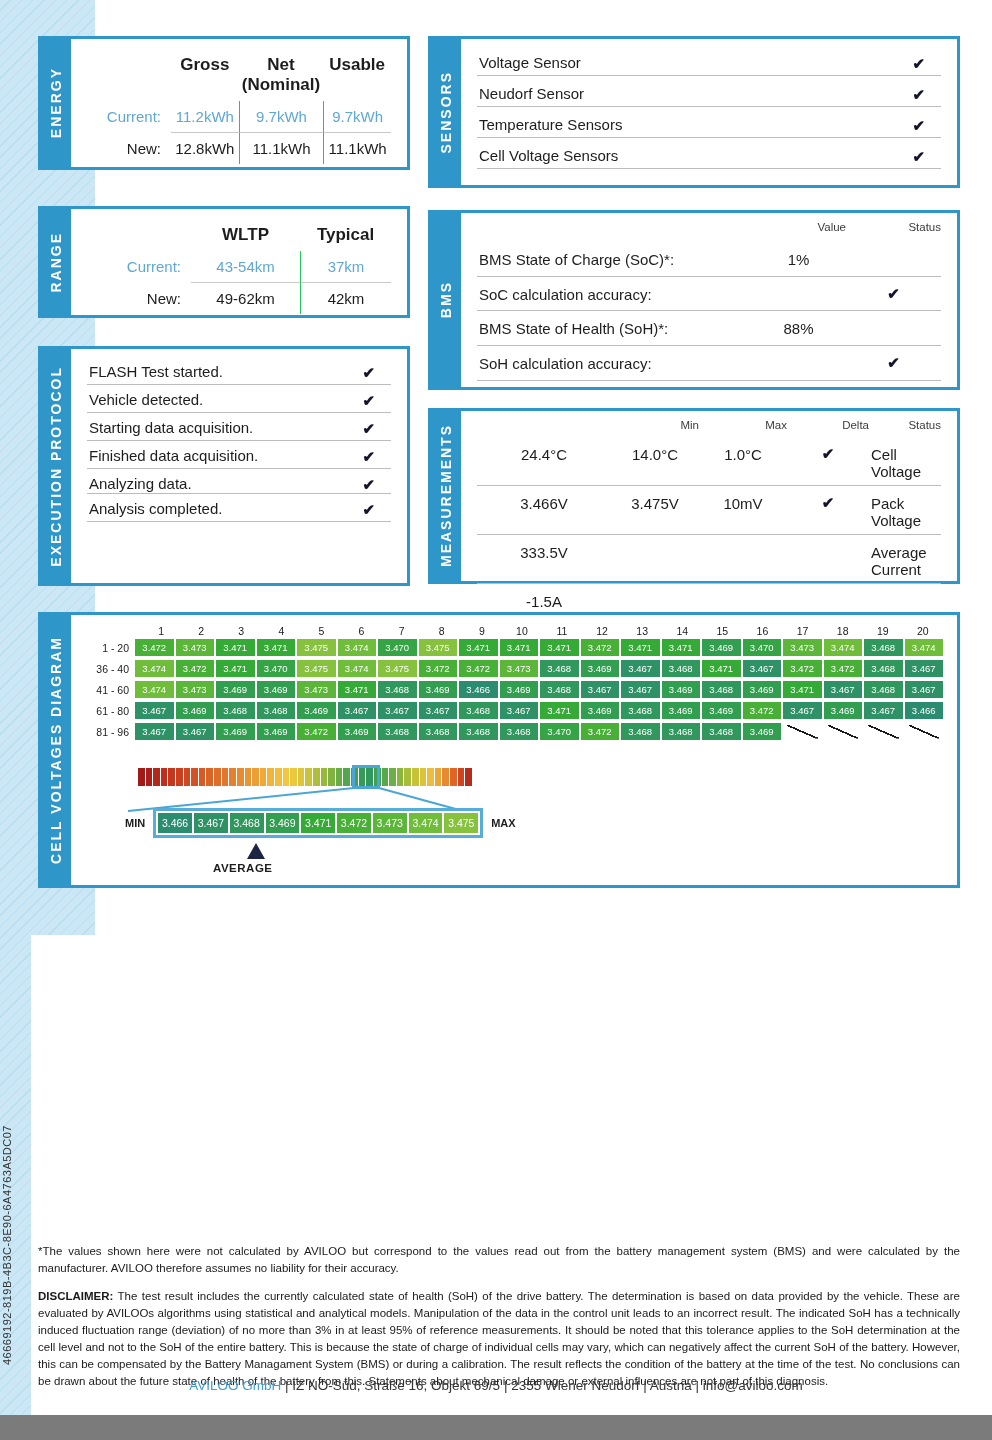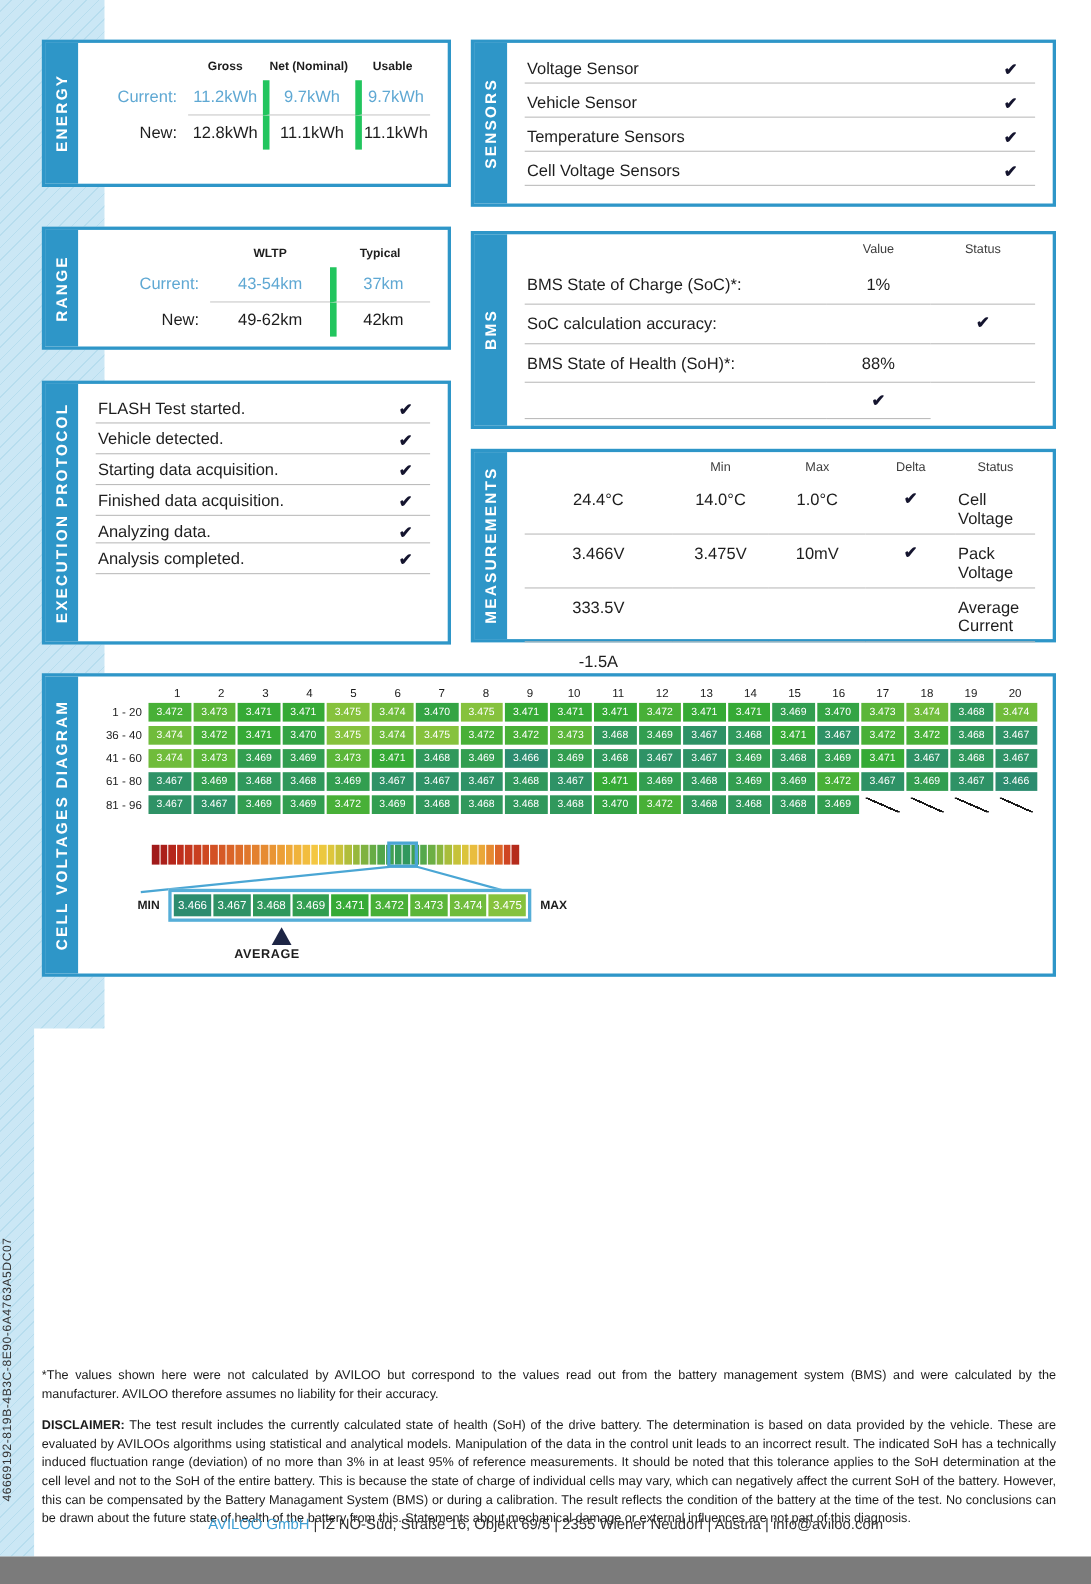--- a/index.html
+++ b/index.html
@@ -32,33 +32,33 @@
     width:30px; background:#2e96c8; display:flex; align-items:center; justify-content:center;
     flex:0 0 30px;
   }
   .tab span {
     writing-mode:vertical-rl; transform:rotate(180deg);
     color:#fff; font-weight:bold; font-size:14px; letter-spacing:2px; white-space:nowrap;
   }
   .content { flex:1; padding:10px 16px 6px 16px; position:relative; }
   
   .vtable { display:grid; width:100%; }
-  .vtable .h { font-weight:bold; font-size:11px; text-align:center; padding:6px 2px; }
+  .vtable .h { font-weight:bold; font-size:17px; text-align:center; padding:6px 2px; }
   .vtable .lbl { text-align:right; padding:7px 10px 7px 0; font-size:15px; }
   .vtable .val { text-align:center; padding:7px 2px; font-size:15px; }
-  .vtable .sep { border-left:6px solid #22c55e; }
+  .vtable .sep { border-left:1px solid #22c55e; }
   .vtable .rule { border-bottom:1px solid #c9c9c9; }
   .blue { color:#5fa8d3; }
   
   .chkrow { display:flex; justify-content:space-between; align-items:flex-end;
             border-bottom:1px solid #bcbcbc; padding:9px 2px 4px 2px; font-size:15px; }
   .check { font-size:15px; color:#14142e; font-weight:bold; line-height:1; padding-right:14px; }
   
   .grid4 { display:grid; }
-  .grid4 .gh { font-size:11.5px; color:#3c3c3c; text-align:center; padding:2px 0 6px 0; }
+  .grid4 .gh { font-size:11.5px; color:#3c3c3c; text-align:right; padding:2px 0 6px 0; }
   .grid4 .gl { font-size:15px; padding:9px 0 5px 2px; border-bottom:1px solid #bcbcbc; }
   .grid4 .gv { font-size:15px; text-align:center; padding:9px 0 5px 0; border-bottom:1px solid #bcbcbc; }
   
   .proto-first { display:flex; justify-content:space-between; font-weight:bold; font-size:15.5px;
                  padding:6px 2px 10px 2px; }
   
   .cv-headers { display:flex; margin-left:56px; margin-bottom:2px; }
   .cv-headers div { flex:1; text-align:center; font-size:10.5px; color:#1a1a1a; }
   .cv-row { display:flex; align-items:center; margin-bottom:4px; }
   .cv-rowlabel { width:50px; text-align:right; font-size:10.5px; padding-right:6px; flex:0 0 50px; }
@@ -120,21 +120,21 @@
 <div class="box" style="left:428px;top:36px;width:532px;height:152px;">
   <div class="tab">
       <span>SENSORS</span>
     </div>
   <div class="content" id="sensors-list" style="padding-top:6px;">
       <div class="chkrow">
         <span>Voltage Sensor</span>
         <span class="check">✔</span>
       </div>
       <div class="chkrow">
-        <span>Vehicle Sensor</span>
+        <span>Neudorf Sensor</span>
         <span class="check">✔</span>
       </div>
       <div class="chkrow">
         <span>Temperature Sensors</span>
         <span class="check">✔</span>
       </div>
       <div class="chkrow">
         <span>Cell Voltage Sensors</span>
         <span class="check">✔</span>
       </div>
@@ -170,20 +170,21 @@
       <div class="gh">Status</div>
       <div class="gl">BMS State of Charge (SoC)*:</div>
       <div class="gv">1%</div>
       <div class="gv"></div>
       <div class="gl">SoC calculation accuracy:</div>
       <div class="gv"></div>
       <div class="gv check">✔</div>
       <div class="gl">BMS State of Health (SoH)*:</div>
       <div class="gv">88%</div>
       <div class="gv"></div>
+      <div class="gl">SoH calculation accuracy:</div>
       <div class="gv"></div>
       <div class="gv check">✔</div>
     </div>
 </div>
 
 <div class="box" style="left:38px;top:346px;width:372px;height:240px;">
   <div class="tab">
       <span>EXECUTION PROTOCOL</span>
     </div>
   <div class="content" style="padding-top:8px;">

